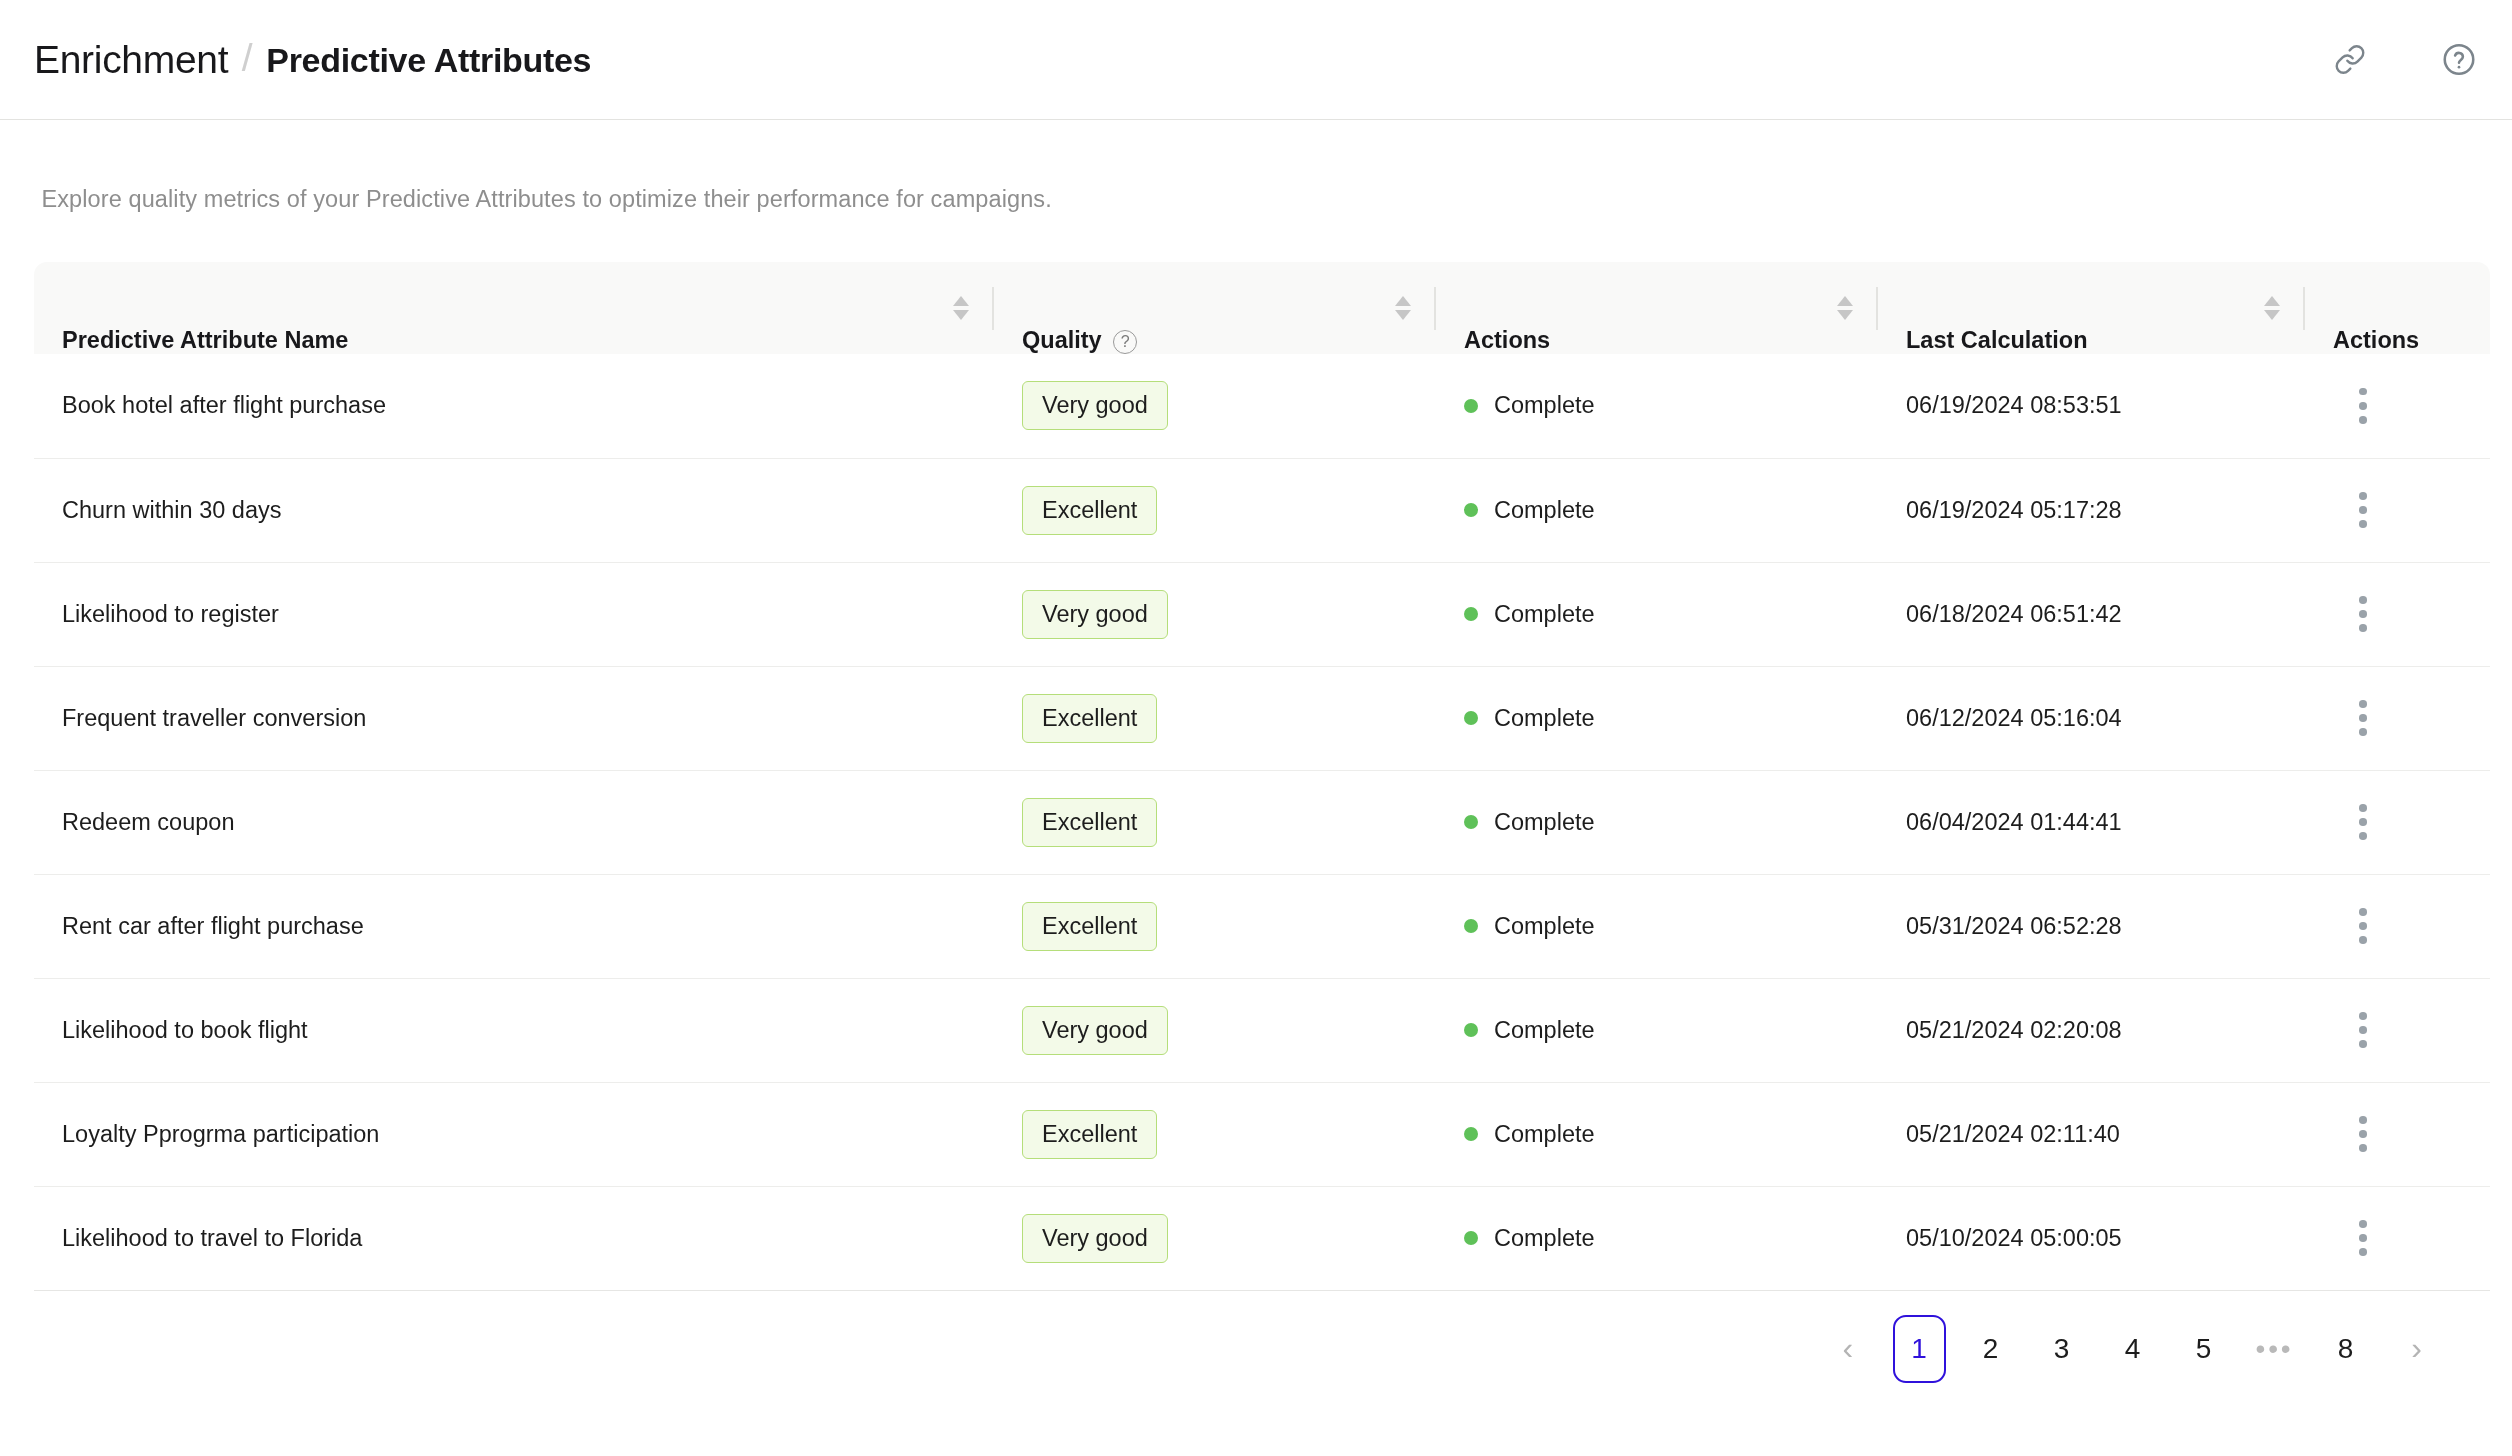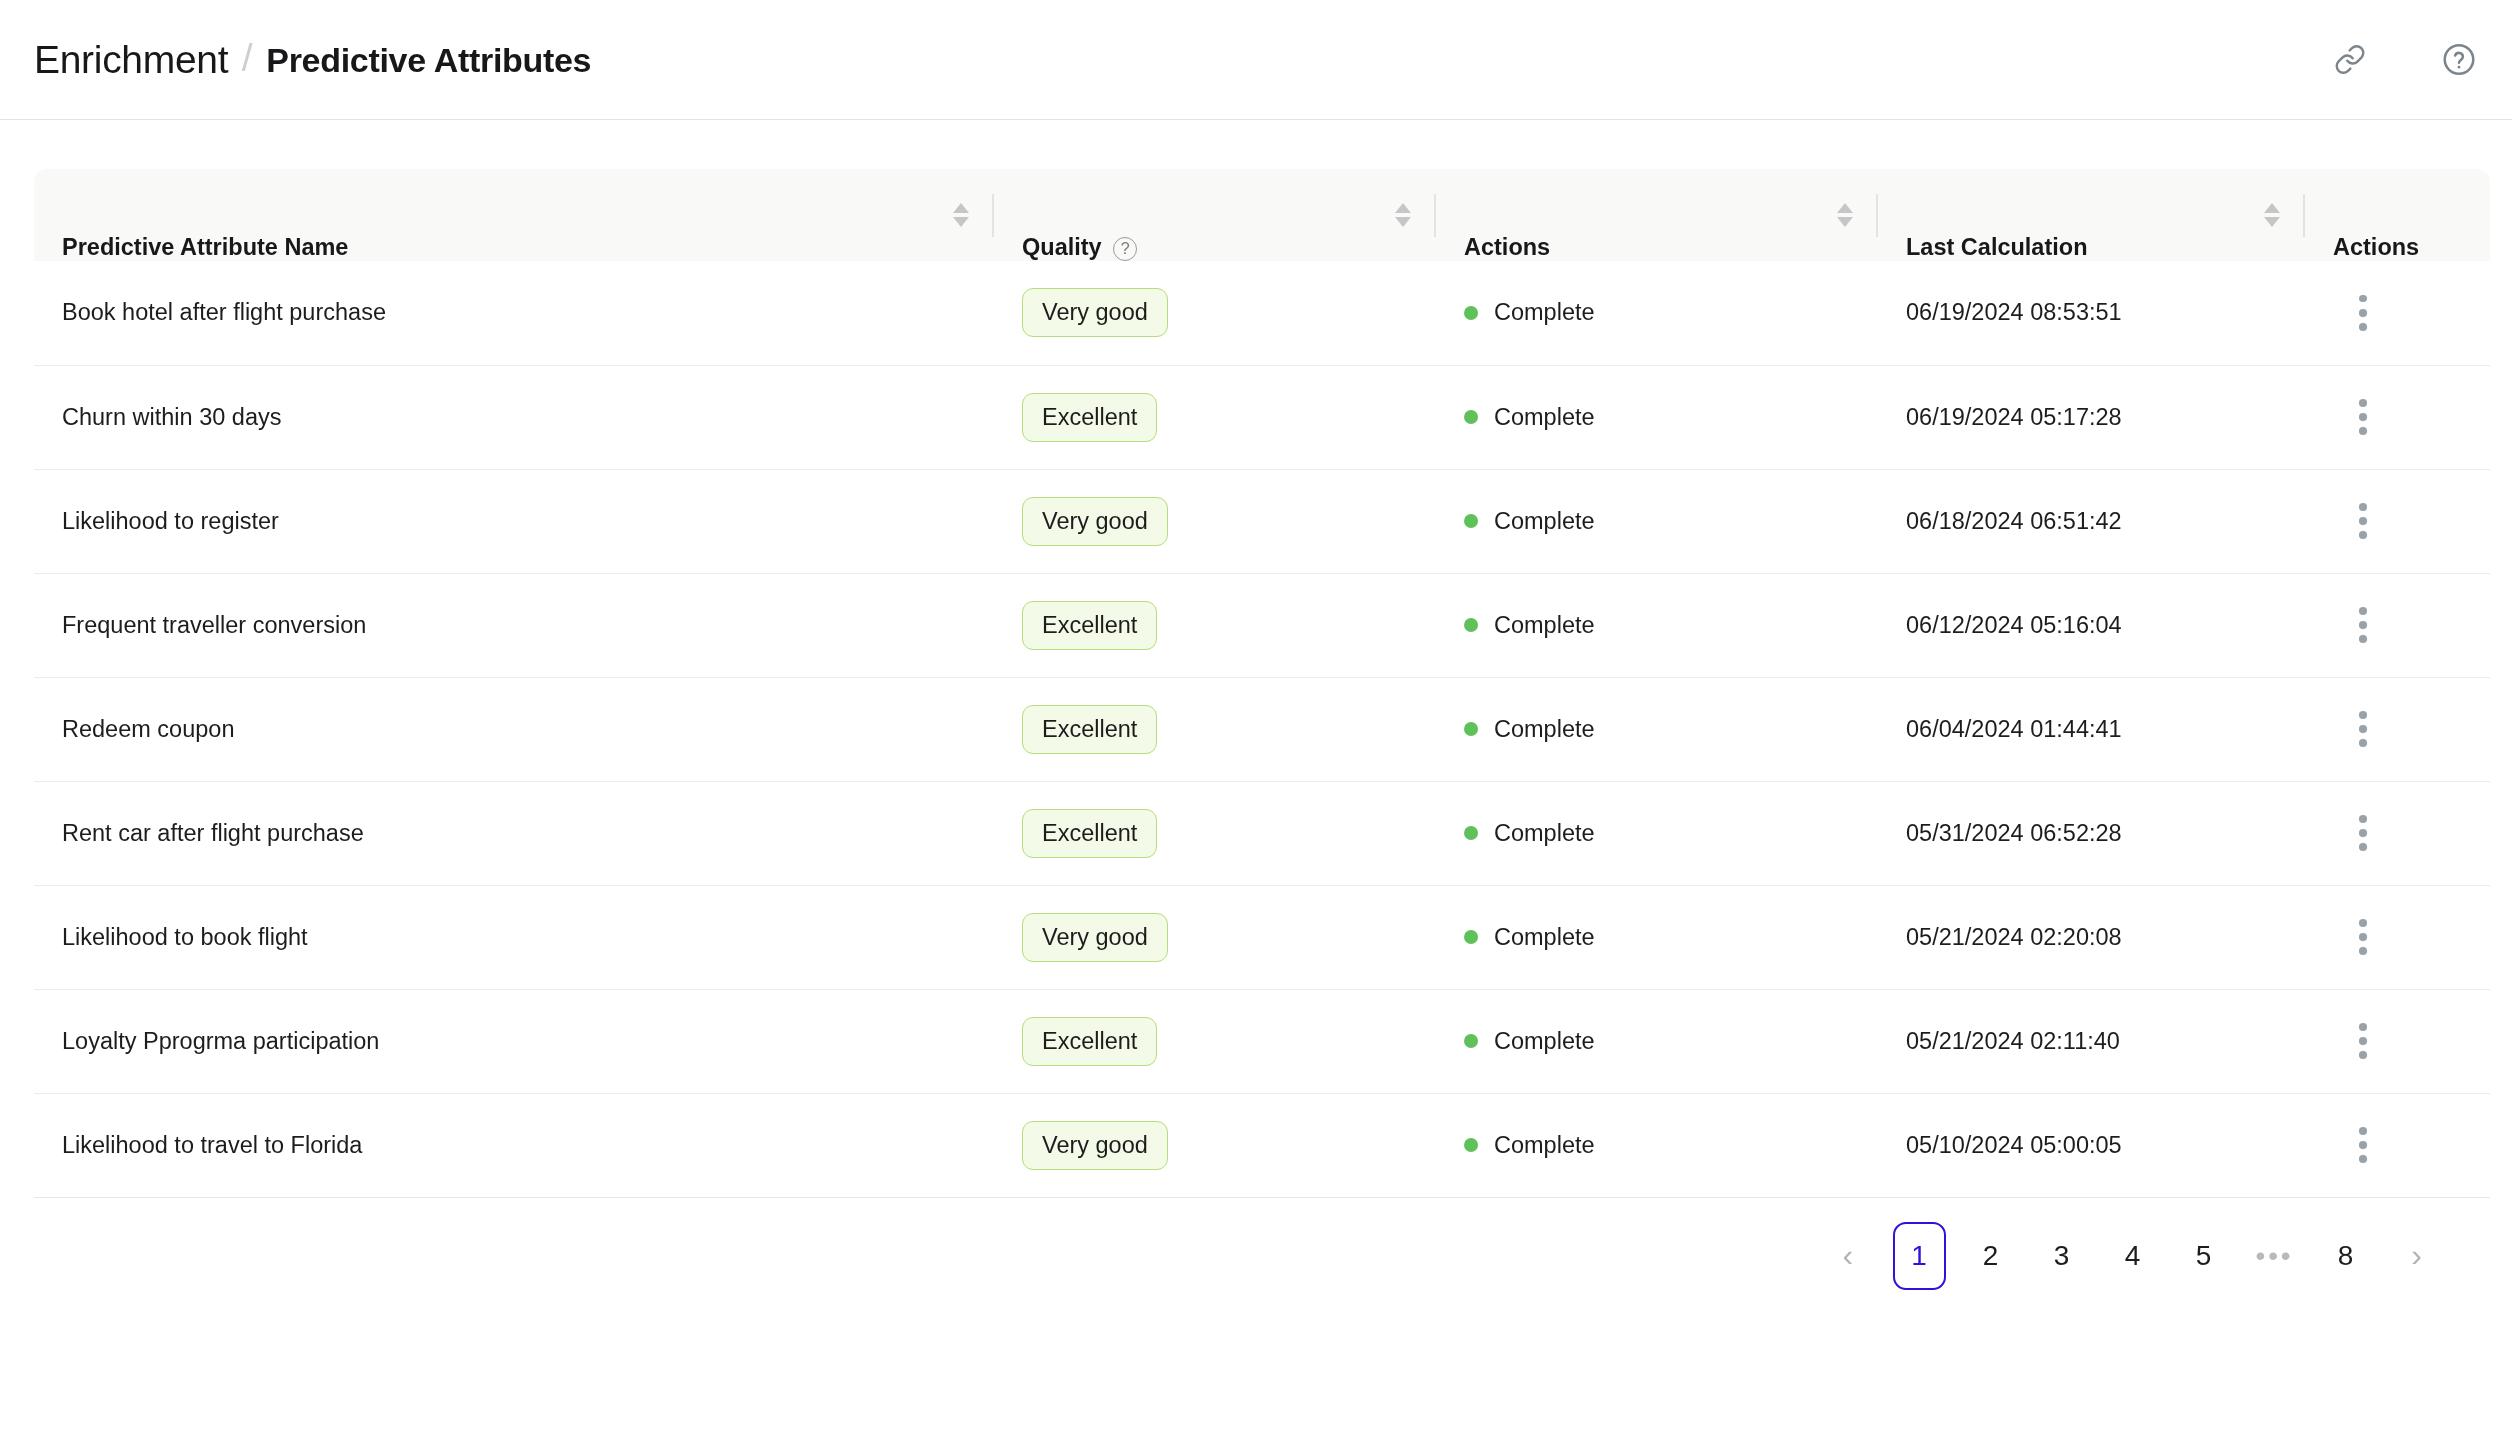--- a/index.html
+++ b/index.html
@@ -175,21 +175,21 @@
   tbody tr:last-child td { border-bottom: 1.9px solid #e6e6e4; }
 
   .badge {
     display: inline-flex;
     align-items: center;
     justify-content: center;
     height: 49px;
     padding: 0 19px;
     border: 1.9px solid #b5de7a;
     background: #f3fae8;
-    border-radius: 11px;
+    border-radius: 6px;
     font-size: 23.5px;
     color: #1d1d1d;
     white-space: nowrap;
   }
 
   .status-cell {
     display: flex;
     align-items: center;
     gap: 16px;
     text-align: center;
@@ -277,20 +277,21 @@
         <circle cx="12" cy="12" r="9.5"></circle>
         <path d="M9.4 9.3a2.7 2.7 0 0 1 5.2.9c0 1.8-2.6 2.3-2.6 3.9"></path>
         <circle cx="12" cy="17.1" r="0.9" fill="#7c858c" stroke="none"></circle>
       </svg>
     </div>
   </div>
 </div>
 
 <div class="page">
 
+  <div class="subtitle">Explore quality metrics of your Predictive Attributes to optimize their performance for campaigns.</div>
 
   <div class="table-wrap">
     <table>
       <colgroup>
         <col style="width:960px">
         <col style="width:442px">
         <col style="width:442px">
         <col style="width:427px">
         <col style="width:185px">
       </colgroup>

